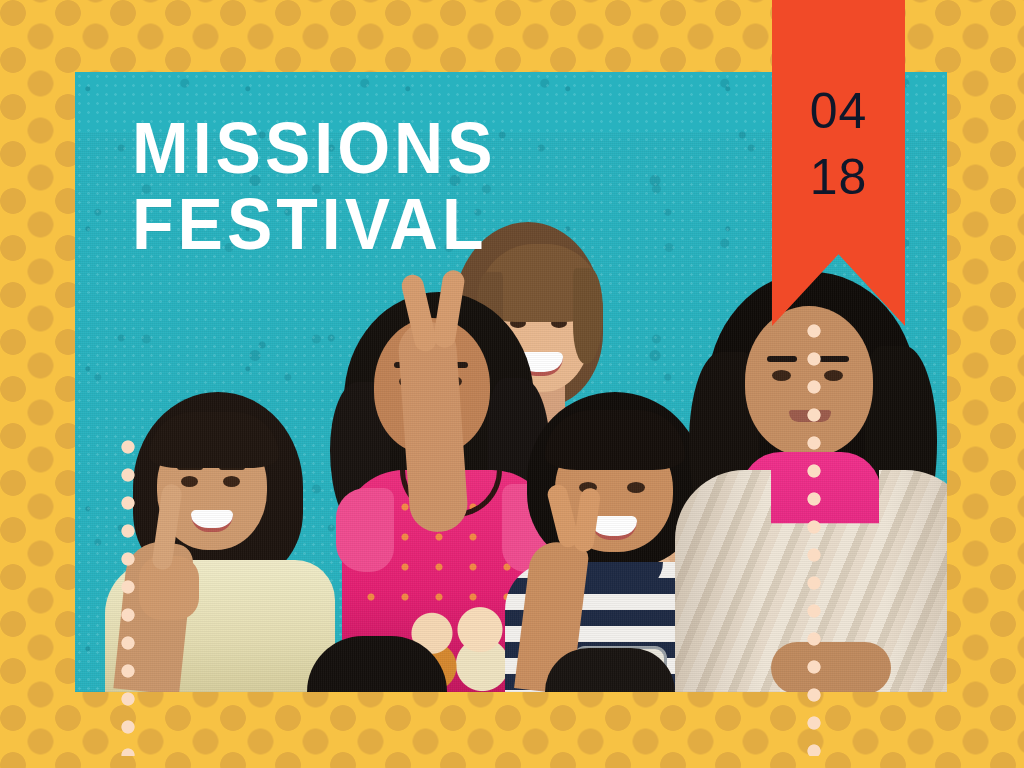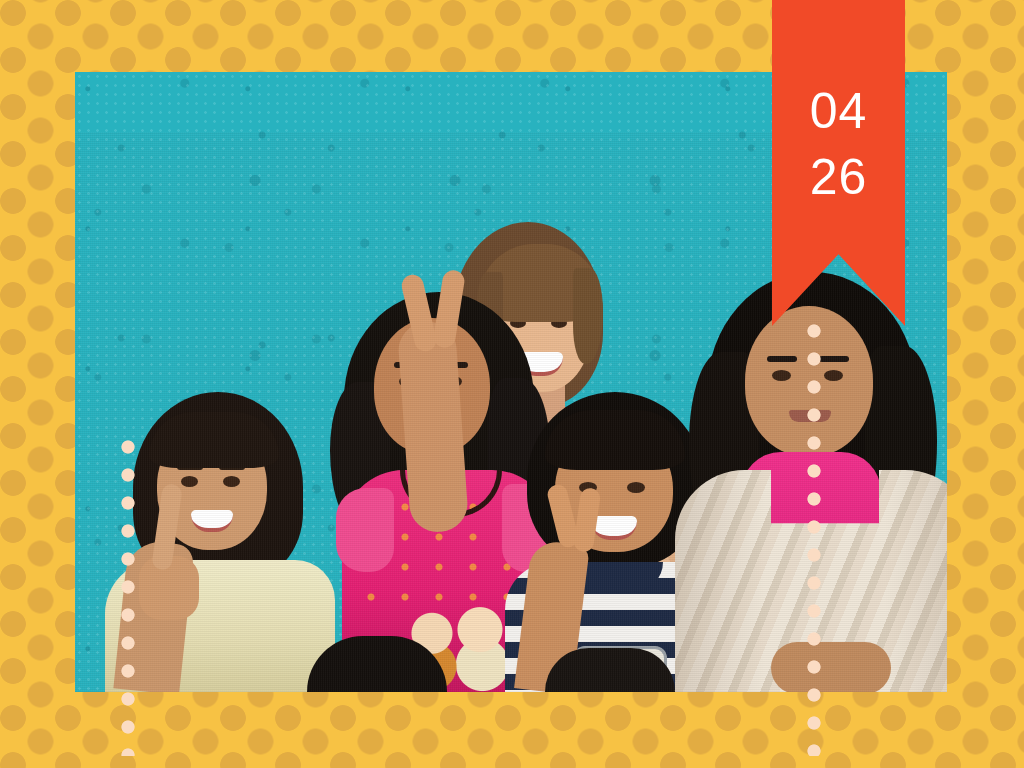--- a/index.html
+++ b/index.html
@@ -406,21 +406,21 @@
     background: #F14A28;
     clip-path: polygon(0 0, 100% 0, 100% 100%, 50% 78%, 0 100%);
     z-index: 7;
     display: flex;
     flex-direction: column;
     align-items: center;
     padding-top: 78px;
     box-sizing: border-box;
   }
   .ribbon-date {
-    color: #ffffff;
+    color: #0f172a;
     font-family: "Liberation Sans", sans-serif;
     font-weight: 400;
     font-size: 50px;
     line-height: 66px;
     letter-spacing: 1px;
   }
 
   
   .dot-line {
     position: absolute;
@@ -545,22 +545,26 @@
         <div class="g4-hands"></div>
       </div>
 
       <div class="kid-back"></div>
       <div class="kid-back2"></div>
 
       <div class="photo-grain"></div>
     </div>
   </div>
 
+  <div class="title-block">
+    <div class="title-line">MISSIONS</div>
+    <div class="title-line">FESTIVAL</div>
+  </div>
 
   <div class="ribbon">
     <div class="ribbon-date">04</div>
-    <div class="ribbon-date">26</div>
+    <div class="ribbon-date">18</div>
   </div>
 
   <div class="dot-line dot-line-left"></div>
   <div class="dot-line dot-line-right"></div>
 
 </div>
 
 </body></html>

